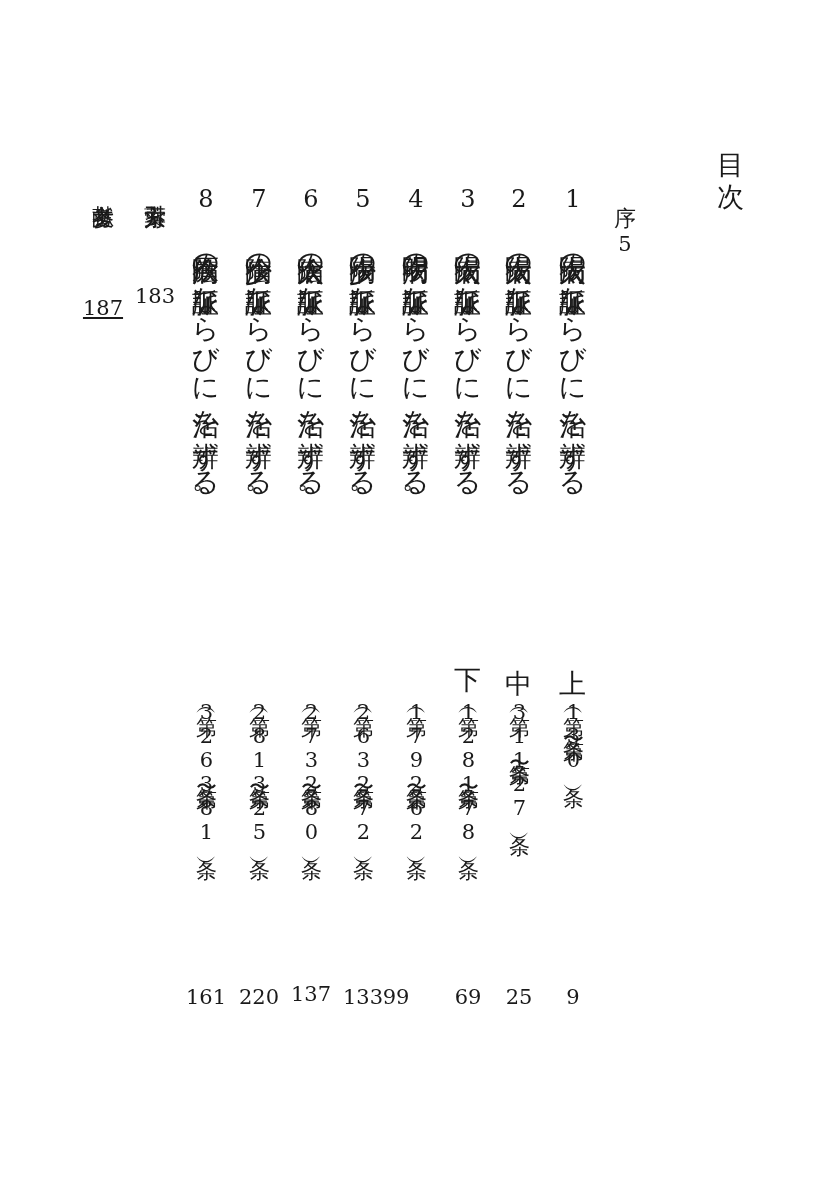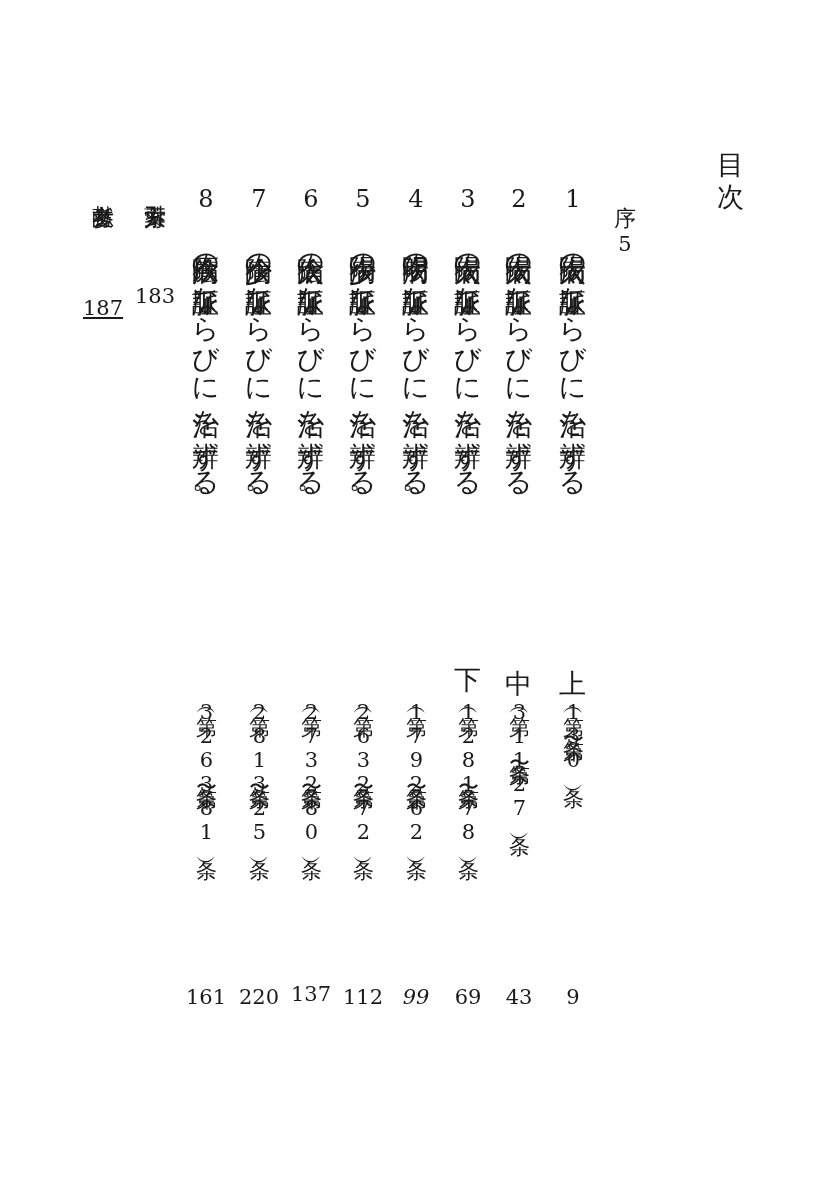--- a/index.html
+++ b/index.html
@@ -28,43 +28,43 @@
   <div class="v title" style="left:573px; top:648px;">上</div>
   <div class="v paren" style="left:573px; top:700px;">（第1条〜第30条）</div>
   <div class="h page" style="left:573px; top:985px;">9</div>
 </div>
 
 <div>
   <div class="h num" style="left:519px; top:185px;">2</div>
   <div class="v title" style="left:519px; top:236px;">太陽病の脈証ならびに治を辨ずる</div>
   <div class="v title" style="left:519px; top:648px;">中</div>
   <div class="v paren" style="left:519px; top:700px;">（第31条〜第127条）</div>
-  <div class="h page" style="left:519px; top:985px;">43</div>
+  <div class="h page" style="left:519px; top:985px;">25</div>
 </div>
 
 <div>
   <div class="h num" style="left:468px; top:185px;">3</div>
   <div class="v title" style="left:468px; top:236px;">太陽病の脈証ならびに治を辨ずる</div>
   <div class="v title" style="left:468px; top:648px;">下</div>
   <div class="v paren" style="left:468px; top:700px;">（第128条〜第178条）</div>
   <div class="h page" style="left:468px; top:985px;">69</div>
 </div>
 
 <div>
   <div class="h num" style="left:416px; top:185px;">4</div>
   <div class="v title" style="left:416px; top:236px;">陽明病の脈証ならびに治を辨ずる。</div>
   <div class="v paren" style="left:416px; top:700px;">（第179条〜第262条）</div>
-  <div class="h page" style="left:416px; top:985px;font-style:italic;">99</div>
+  <div class="h page" style="left:396px; top:985px;">99</div>
 </div>
 
 <div>
   <div class="h num" style="left:363px; top:185px;">5</div>
   <div class="v title" style="left:363px; top:236px;">少陽病の脈証ならびに治を辨ずる。</div>
   <div class="v paren" style="left:363px; top:700px;">（第263条〜第272条）</div>
-  <div class="h page" style="left:363px; top:985px;">112</div>
+  <div class="h page" style="left:363px; top:985px;">133</div>
 </div>
 
 <div>
   <div class="h num" style="left:311px; top:185px;">6</div>
   <div class="v title" style="left:311px; top:236px;">太陰病の脈証ならびに治を辨ずる。</div>
   <div class="v paren" style="left:311px; top:700px;">（第273条〜第280条）</div>
   <div class="h page" style="left:311px; top:982px;">137</div>
 </div>
 
 <div>

